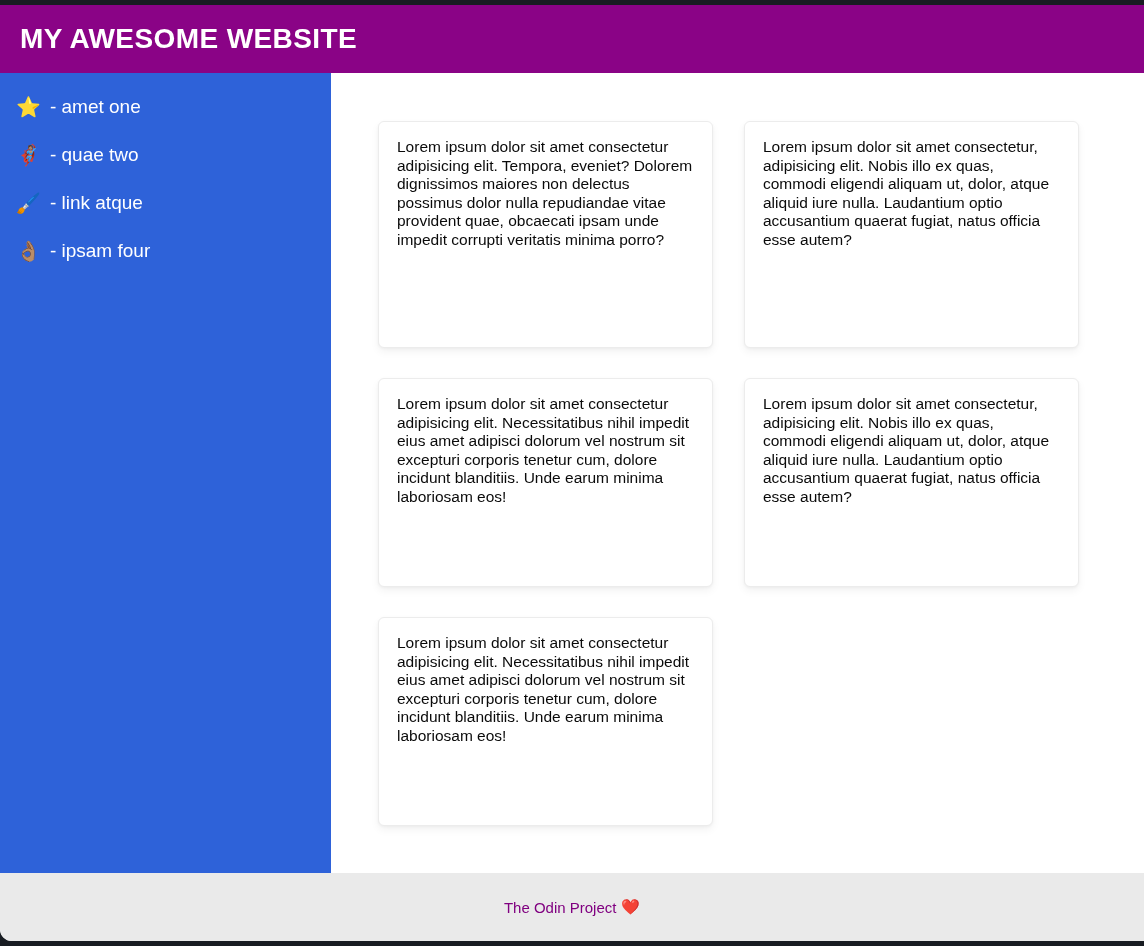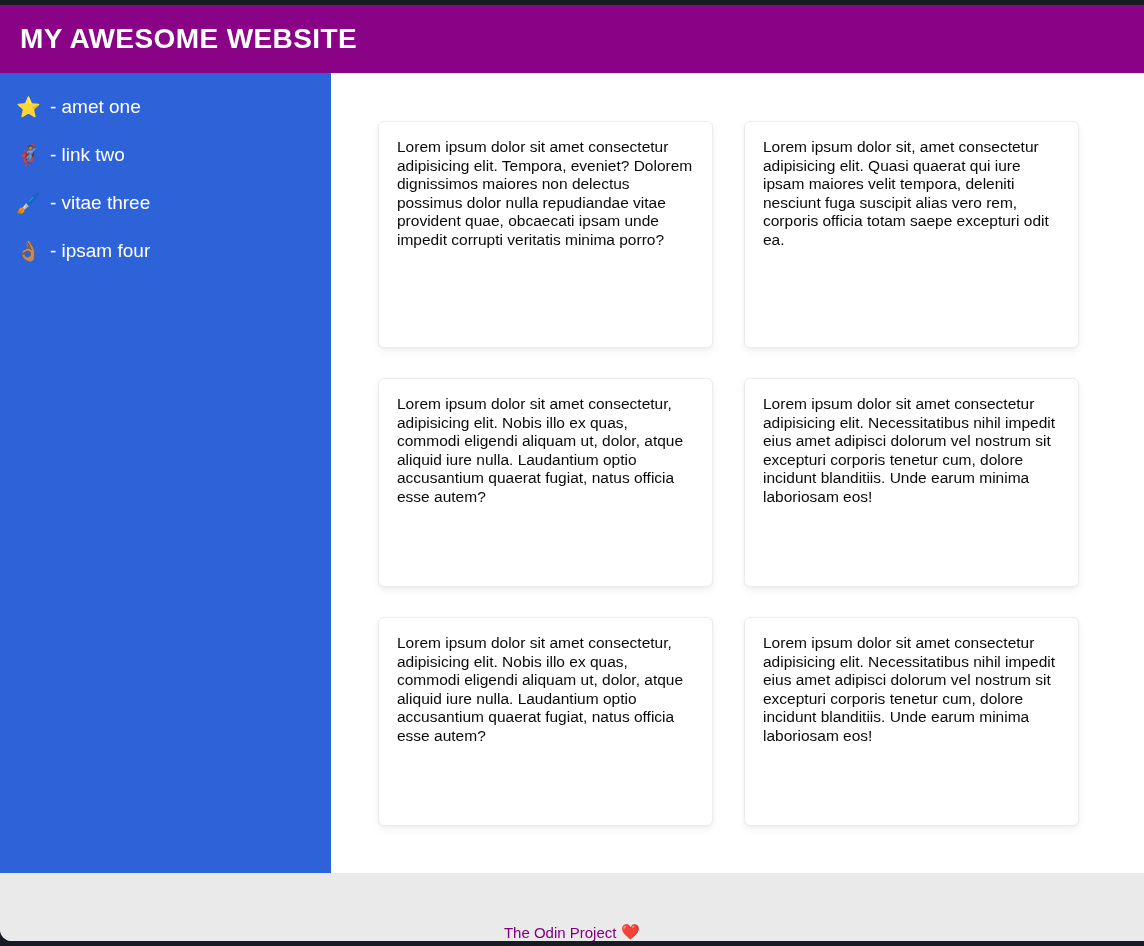--- a/index.html
+++ b/index.html
@@ -97,21 +97,21 @@
     margin: 0;
     font-size: 15.5px;
     line-height: 18.5px;
     color: #0a0a0a;
   }
   footer.site-footer {
     flex: 0 0 68px;
     height: 68px;
     background: #eaeaea;
     display: flex;
-    align-items: flex-end;
+    align-items: center;
     justify-content: center;
     font-size: 15px;
   }
   .footer-link {
     color: #800080;
     text-decoration: none;
     cursor: pointer;
   }
   .heart {
     margin-left: 5px;
@@ -130,39 +130,36 @@
 
     <div class="middle">
 
       <nav class="sidebar">
         <a class="nav-link">
           <span class="emoji">⭐</span>
           <span class="nav-label">- amet one</span>
         </a>
         <a class="nav-link">
           <span class="emoji">🦸🏽</span>
-          <span class="nav-label">- link two</span>
+          <span class="nav-label">- quae two</span>
         </a>
         <a class="nav-link">
           <span class="emoji">🖌️</span>
-          <span class="nav-label">- vitae three</span>
+          <span class="nav-label">- link atque</span>
         </a>
         <a class="nav-link">
           <span class="emoji">👌🏽</span>
           <span class="nav-label">- ipsam four</span>
         </a>
       </nav>
 
       <main class="content">
         <div class="cards">
           <div class="card tall">
             <p>Lorem ipsum dolor sit amet consectetur adipisicing elit. Tempora, eveniet? Dolorem dignissimos maiores non delectus possimus dolor nulla repudiandae vitae provident quae, obcaecati ipsam unde impedit corrupti veritatis minima porro?</p>
-          </div>
-          <div class="card tall">
-            <p>Lorem ipsum dolor sit, amet consectetur adipisicing elit. Quasi quaerat qui iure ipsam maiores velit tempora, deleniti nesciunt fuga suscipit alias vero rem, corporis officia totam saepe excepturi odit ea.</p>
           </div>
           <div class="card">
             <p>Lorem ipsum dolor sit amet consectetur, adipisicing elit. Nobis illo ex quas, commodi eligendi aliquam ut, dolor, atque aliquid iure nulla. Laudantium optio accusantium quaerat fugiat, natus officia esse autem?</p>
           </div>
           <div class="card">
             <p>Lorem ipsum dolor sit amet consectetur adipisicing elit. Necessitatibus nihil impedit eius amet adipisci dolorum vel nostrum sit excepturi corporis tenetur cum, dolore incidunt blanditiis. Unde earum minima laboriosam eos!</p>
           </div>
           <div class="card">
             <p>Lorem ipsum dolor sit amet consectetur, adipisicing elit. Nobis illo ex quas, commodi eligendi aliquam ut, dolor, atque aliquid iure nulla. Laudantium optio accusantium quaerat fugiat, natus officia esse autem?</p>
           </div>

